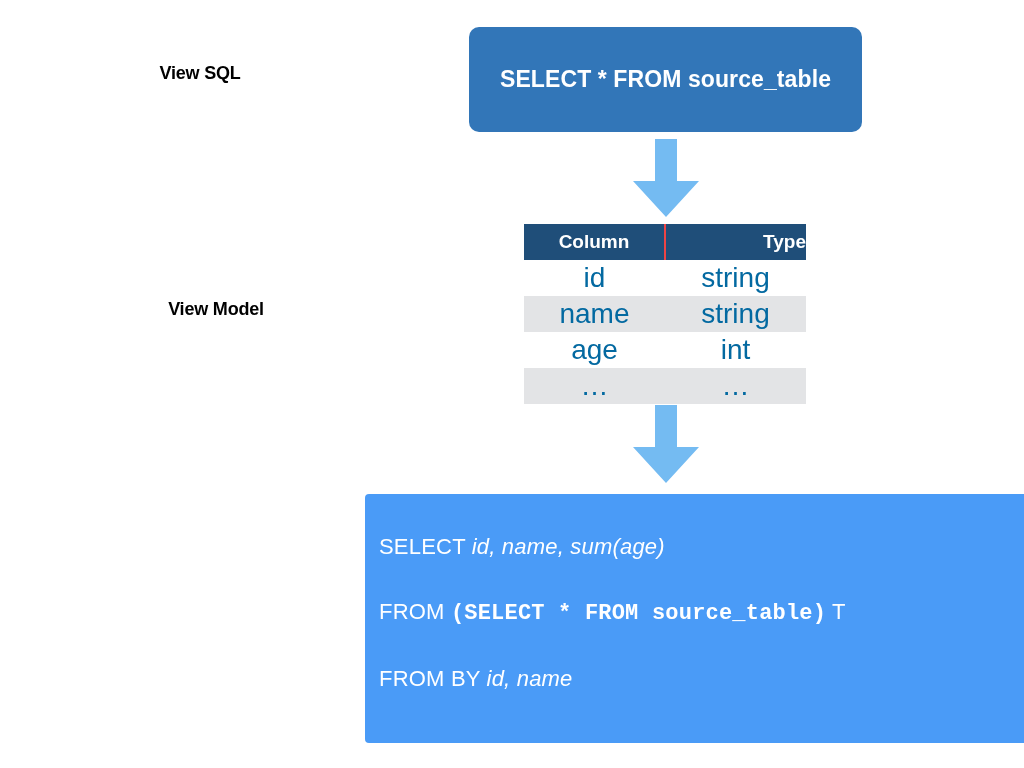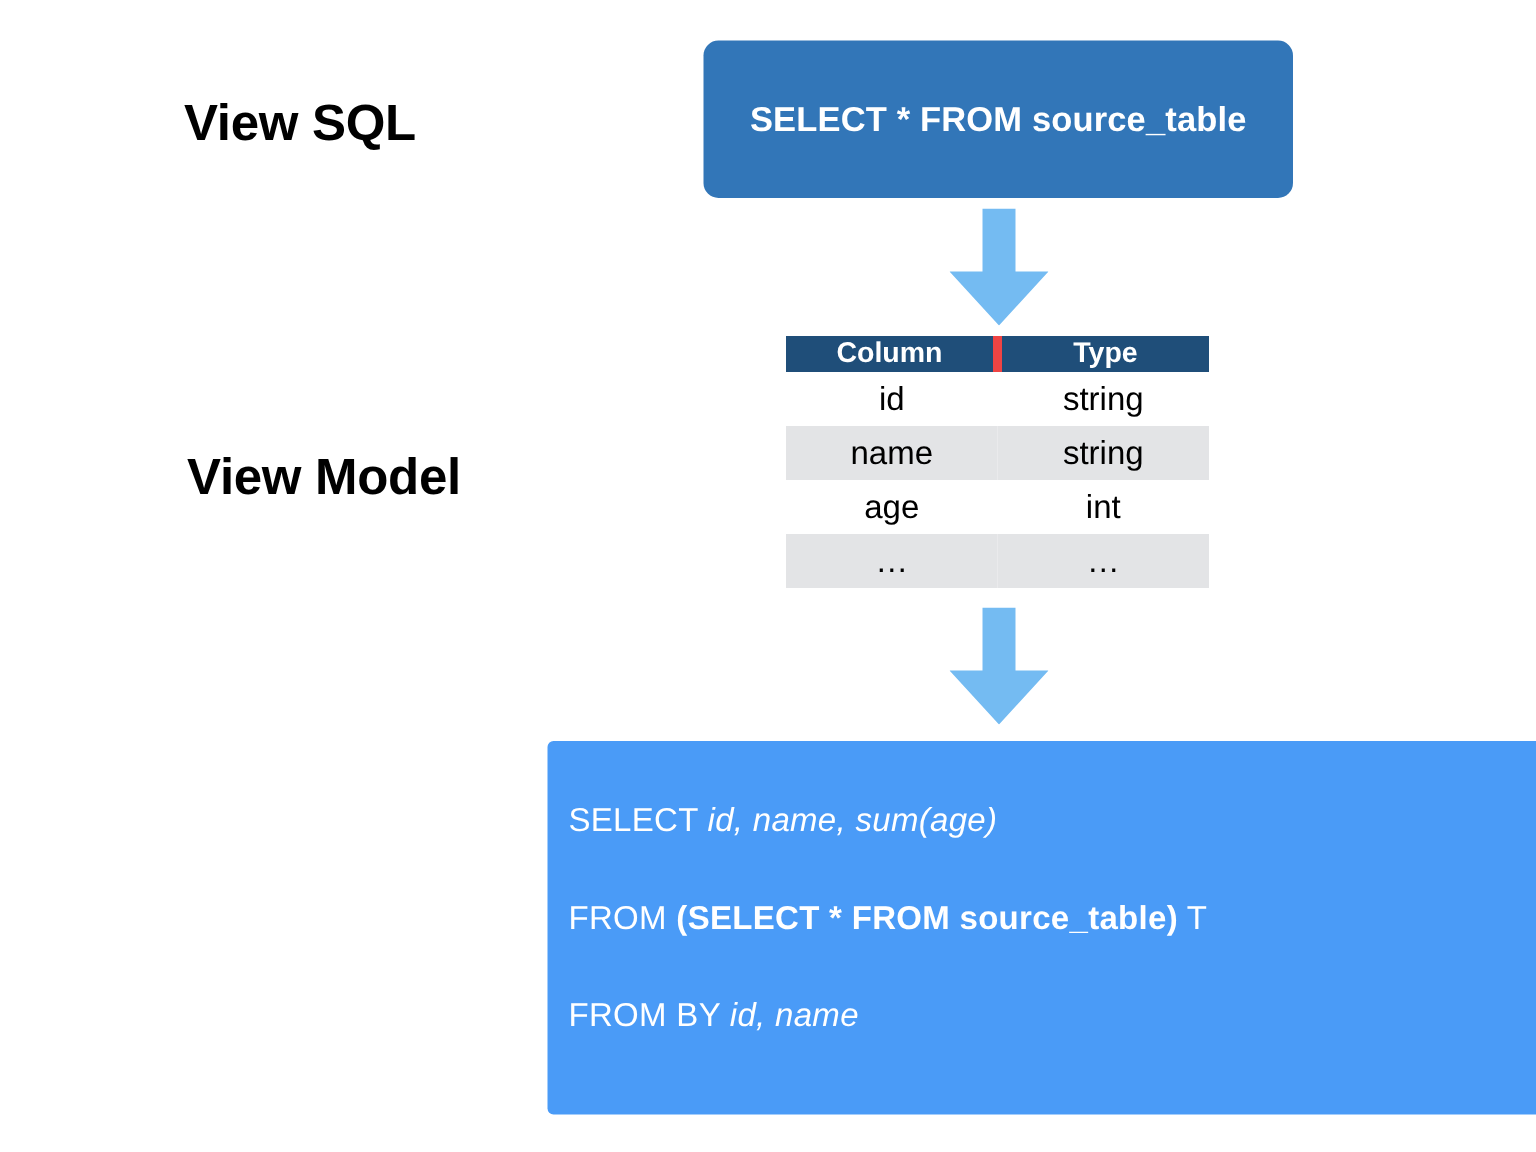--- a/index.html
+++ b/index.html
@@ -16,21 +16,21 @@
     position: relative;
     width: 1024px;
     height: 768px;
     background: #ffffff;
   }
 
   
   .row-label {
     position: absolute;
     font-weight: bold;
-    font-size: 34px;
+    font-size: 18px;
     color: #000000;
     letter-spacing: -0.2px;
     white-space: nowrap;
     text-align: center;
   }
   #label-view-sql   { left: 0;  top: 63px;  width: 400px; }
   #label-view-model { left: 0;  top: 299px; width: 400px; margin-left: 16px; }
   #label-widget-sql { left: 0;  top: 603px; width: 400px; }
 
   
@@ -70,30 +70,31 @@
     top: 224px;
     width: 282px;
     border-collapse: collapse;
     table-layout: fixed;
   }
   #view-model-table th {
     background: #1F4E79;
     color: #ffffff;
     font-size: 19px;
     font-weight: bold;
-    height: 24px;
+    height: 36px;
     text-align: center;
     vertical-align: middle;
   }
   #view-model-table th.col-divider {
-    border-left: 6px solid #ef4444;
+    border-left: 2px solid #ef4444;
+    text-align: right;
   }
   #view-model-table td {
-    font-size: 22px;
-    color: #000000;
+    font-size: 28px;
+    color: #0369a1;
     height: 36px;
     text-align: center;
     vertical-align: middle;
     background: #ffffff;
   }
   #view-model-table tbody tr.alt td {
     background: #E3E4E6;
   }
 
   
@@ -111,21 +112,21 @@
     color: #ffffff;
     font-size: 22px;
     line-height: 1;
     margin-bottom: 43px;
     white-space: nowrap;
     letter-spacing: 0.2px;
   }
   .sql-line:last-child { margin-bottom: 0; }
   .sql-kw   { font-weight: normal; font-style: normal; }
   .sql-it   { font-style: italic; font-weight: normal; }
-  .sql-bold { font-weight: bold; font-style: normal; }
+  .sql-bold { font-weight: bold; font-style: normal; font-family: Liberation Mono, monospace; }
 </style>
 </head>
 <body>
 
 <div id="canvas">
 
   <div class="row-label" id="label-view-sql">View SQL</div>
 
   <div class="row-label" id="label-view-model">View Model</div>
 

